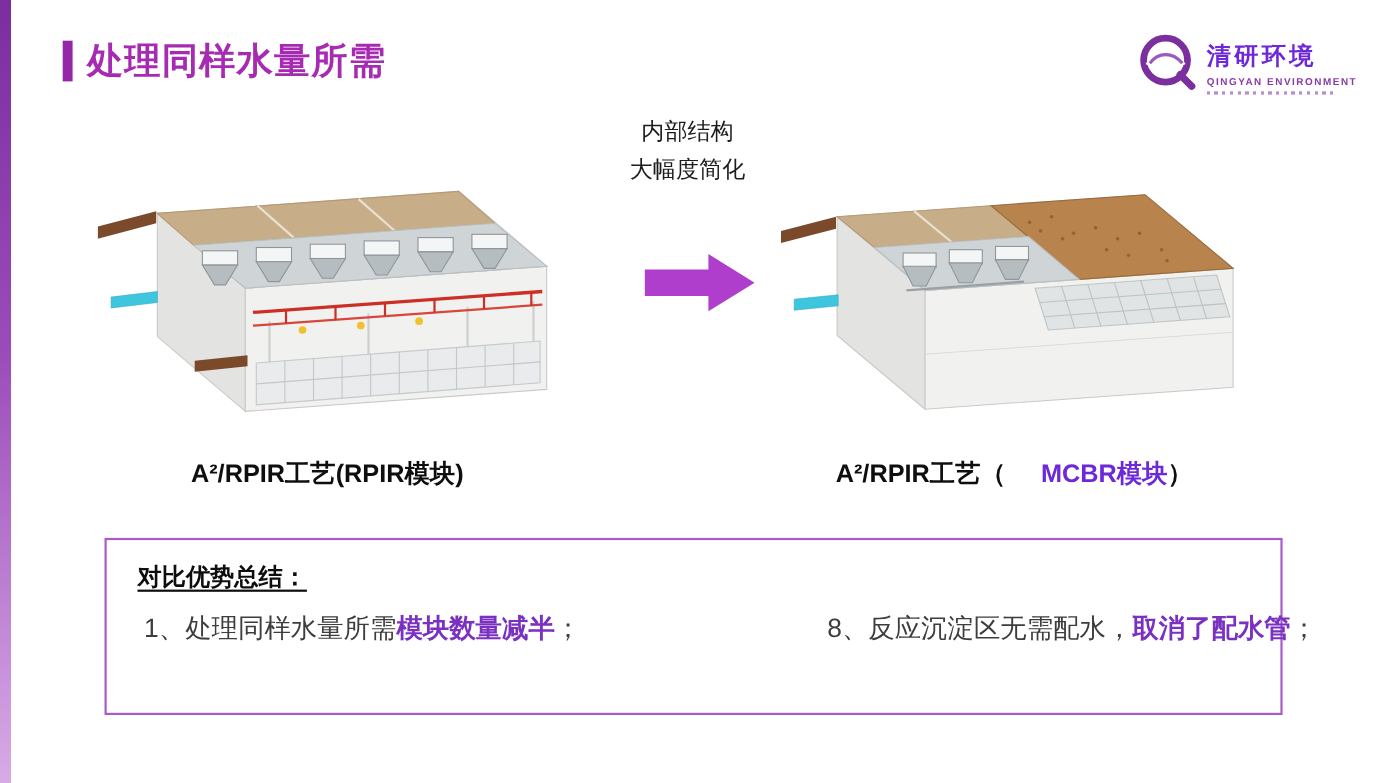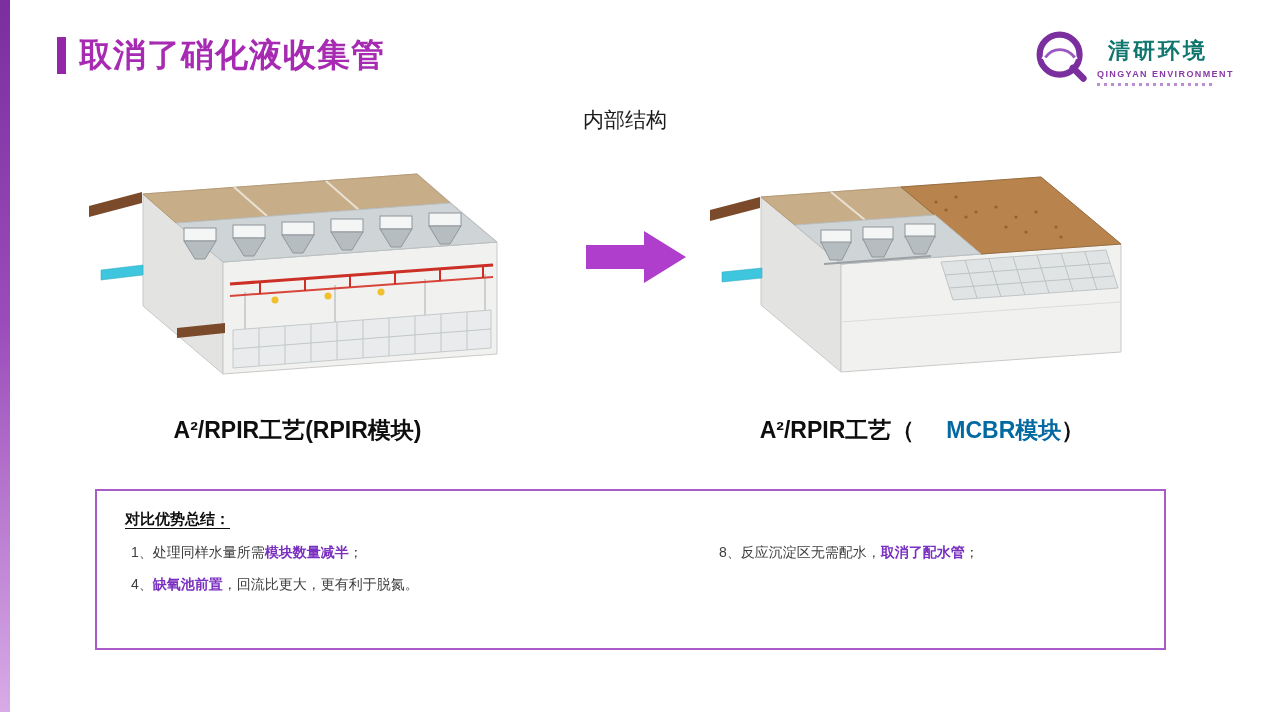--- a/index.html
+++ b/index.html
@@ -15,68 +15,68 @@
     background:linear-gradient(180deg,#7b2e9e 0%,#9a4cba 45%,#d8abe6 100%);
   }
 
   .title-row { position:absolute; left:57px; top:33px; display:flex; align-items:center; gap:13px; }
   .title-bar { width:9px; height:37px; background:#9327a8; }
   .title { font-size:33px; font-weight:bold; color:#a62bb2; letter-spacing:1px; }
 
   .logo { position:absolute; left:1033px; top:29px; display:flex; align-items:flex-start; gap:7px; }
   .logo-icon { width:57px; height:57px; }
   .logo-text { padding-top:7px; }
-  .logo-cn { font-size:22px; font-weight:bold; color:#0f766e; letter-spacing:3px; white-space:nowrap;margin-left:11px; }
+  .logo-cn { font-size:22px; font-weight:bold; color:#6d28d9; letter-spacing:3px; white-space:nowrap; }
   .logo-en { font-size:9px; font-weight:bold; color:#8a3aa8; letter-spacing:1.4px; margin-top:3px; white-space:nowrap; }
   .logo-tagline {
     margin-top:4px; height:3px; width:116px;
     background:repeating-linear-gradient(90deg,#b98fd1 0 3px, transparent 3px 7px);
   }
 
   .figure { position:absolute; background:#ffffff; }
   .figure.left  { left:85px;  top:122px; width:425px; height:288px; }
   .figure.right { left:706px; top:122px; width:432px; height:288px; }
   .figure svg { width:100%; height:100%; display:block; }
 
   .note {
     position:absolute; left:540px; top:102px; width:170px;
     text-align:center; font-size:21px; color:#1c1c1c; line-height:35px; font-weight:400;
   }
   .arrow { position:absolute; left:586px; top:229px; width:100px; height:56px; }
 
   .caption { position:absolute; top:415px; font-size:23px; font-weight:bold; color:#0e0e0e; text-align:center; }
   .caption.left  { left:85px;  width:425px; }
   .caption.right { left:706px; width:432px; }
-  .caption .hl { color:#0369a1;margin-left:32px; }
+  .caption .hl { color:#6d28d9;margin-left:32px; }
 
   .adv-box {
     position:absolute; left:95px; top:489px; width:1071px; height:161px;
     border:2px solid #a95cc8; background:#ffffff; padding:19px 26px 0 28px;
   }
   .adv-heading {
-    display:inline-block; font-size:15px; font-weight:bold; color:#0e0e0e;
+    display:inline-block; font-size:22px; font-weight:bold; color:#0e0e0e;
     text-decoration:underline; text-underline-offset:4px;
   }
   .adv-grid {
     margin-top:15px; display:grid; grid-template-columns:588px 1fr;
-    row-gap:14px; font-size:14px; color:#3d3d3d; padding-left:6px;
+    row-gap:14px; font-size:24px; color:#3d3d3d; padding-left:6px;gap:33px;
   }
   .adv-item { white-space:nowrap; }
   .adv-item .hl { color:#7a30c0; font-weight:bold; }
 </style>
 </head>
 <body>
 
 <div class="slide">
 
   <div class="left-strip"></div>
 
   <header class="title-row">
     <span class="title-bar"></span>
-    <h1 class="title">取消了硝化液收集管</h1>
+    <h1 class="title">处理同样水量所需</h1>
   </header>
 
   <div class="logo">
     <svg class="logo-icon" viewBox="0 0 60 60">
       <circle cx="28" cy="27" r="21" fill="none" stroke="#7b2e9e" stroke-width="6.5"></circle>
       <path d="M 11,32 C 20,16 36,16 45,32" fill="none" stroke="#ffffff" stroke-width="5"></path>
       <path d="M 13,30 C 21,19 35,19 44,30" fill="none" stroke="#9b59c0" stroke-width="3"></path>
       <line x1="42" y1="41" x2="53" y2="52" stroke="#7b2e9e" stroke-width="7" stroke-linecap="round"></line>
     </svg>
     <div class="logo-text">
@@ -150,20 +150,21 @@
         </g>
       </g>
       <polygon points="16,148 58,143 58,153 16,158" fill="#3ec6de" stroke="#2aa7bd" stroke-width="0.5"></polygon>
       <polygon points="4,84 57,70 57,81 4,95" fill="#7a4a2b"></polygon>
       <polygon points="92,206 140,201 140,211 92,216" fill="#7a4a2b"></polygon>
     </svg>
   </figure>
 
   <div class="note">
     <div>内部结构</div>
+    <div>大幅度简化</div>
   </div>
   <svg class="arrow" viewBox="0 0 100 56">
     <polygon points="0,16 58,16 58,2 100,28 58,54 58,40 0,40" fill="#ae3ecb"></polygon>
   </svg>
 
   <figure class="figure right">
     <svg viewBox="0 0 432 288">
       <g>
         <polygon points="55,75 135,142 135,250 55,183" fill="#e3e3e1" stroke="#c9c9c7" stroke-width="1"></polygon>
         <polygon points="135,142 415,122 415,230 135,250" fill="#f1f1ef" stroke="#c9c9c7" stroke-width="1"></polygon>
@@ -228,19 +229,16 @@
 
   <div class="adv-box">
     <div class="adv-heading">对比优势总结：</div>
     <div class="adv-grid">
       <div class="adv-item">
         <span>1、处理同样水量所需</span><span class="hl">模块数量减半</span><span>；</span>
       </div>
       <div class="adv-item">
         <span>8、反应沉淀区无需配水，</span><span class="hl">取消了配水管</span><span>；</span>
       </div>
-      <div class="adv-item">
-        <span>4、</span><span class="hl">缺氧池前置</span><span>，回流比更大，更有利于脱氮。</span>
-      </div>
     </div>
   </div>
 
 </div>
 
 </body></html>

